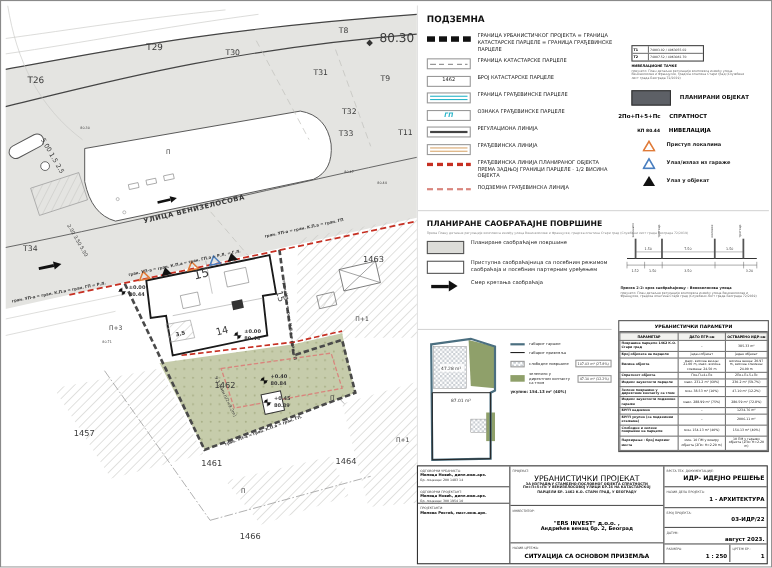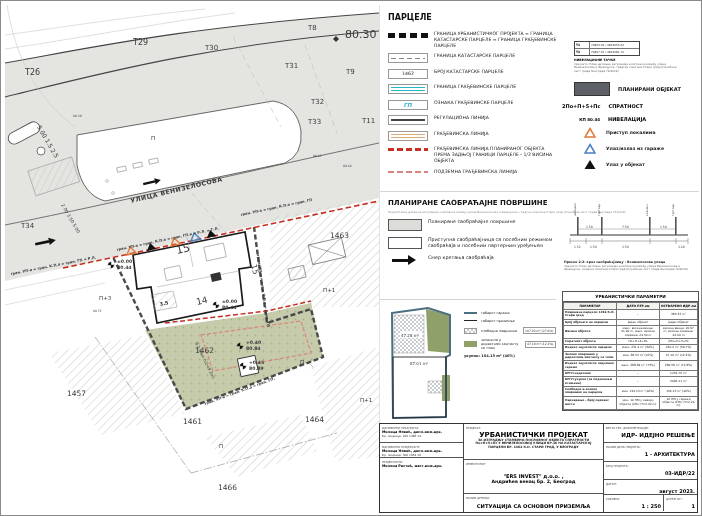--- a/index.html
+++ b/index.html
@@ -91,21 +91,21 @@
   .tb-c1{width:84px;border-right:0.8px solid #444;}
   .tb-c2{width:140px;border-right:0.8px solid #444;}
   .tb-c3{width:93px;}
   .cell{box-sizing:border-box;padding:1.5px 2px;border-bottom:0.6px solid #555;overflow:hidden;position:relative;}
   .cell:last-child{border-bottom:none;}
   .company{font-size:5px;font-weight:bold;margin-top:6px;}
   .addr{font-size:2.9px;color:#333;}
   .pname{font-size:3.4px;font-weight:bold;}
   .lic{font-size:2.9px;color:#333;}
   .logo{position:absolute;right:2px;top:2px;font-family:"DejaVu Serif",serif;font-style:italic;color:#7b5a43;font-size:11px;line-height:1;}
-  .c2-title{font-size:7px;font-weight:bold;text-align:center;margin-top:1px;}
+  .c2-title{font-size:7px;font-weight:normal;text-align:center;margin-top:1px;}
   .c2-sub{font-size:3.1px;font-weight:bold;text-align:center;line-height:1.25;color:#222;}
   .c2-inv{font-size:5px;font-weight:bold;text-align:center;margin-top:7px;}
   .c2-inv2{font-size:4.6px;font-weight:bold;text-align:center;}
   .c2-dwg{font-size:5.2px;font-weight:bold;text-align:center;margin-top:3px;}
   .c3-val{font-size:5.6px;font-weight:bold;text-align:right;margin-top:2px;}
   .c3-val.sm{font-size:5px;}
   .tb-c3 .split{display:flex;padding:0;}
   .tb-c3 .split>div{padding:1.5px 2px;box-sizing:border-box;}
   .tb-c3 .split .s1{width:60px;border-right:0.6px solid #555;}
   .tb-c3 .split .s2{flex:1;}
@@ -286,21 +286,21 @@
       <text x="244" y="359" font-size="4.6" font-weight="bold">+0.45</text>
       <text x="244" y="365" font-size="4.6" font-weight="bold">80.89</text>
       <text x="308" y="152" font-size="3" fill="#b0b0ac">80.47</text>
       <text x="68" y="112" font-size="3" fill="#b0b0ac">80.30</text>
       <text x="338" y="162" font-size="3" fill="#b0b0ac">80.44</text>
       <text x="88" y="307" font-size="3" fill="#b0b0ac">80.71</text>
     </g>
   </svg>
 
   <div class="legend">
-    <div class="leg-title">ПАРЦЕЛЕ</div>
+    <div class="leg-title">ПОДЗЕМНА</div>
 
     <div class="leg-items">
       <div class="leg-item">
         <div class="sw">
             <div class="ln thick"></div>
           </div>
         <div class="leg-text">ГРАНИЦА УРБАНИСТИЧКОГ ПРОЈЕКТА = ГРАНИЦА КАТАСТАРСКЕ ПАРЦЕЛЕ = ГРАНИЦА ГРАЂЕВИНСКЕ ПАРЦЕЛЕ</div>
       </div>
       <div class="leg-item">
         <div class="sw box">

